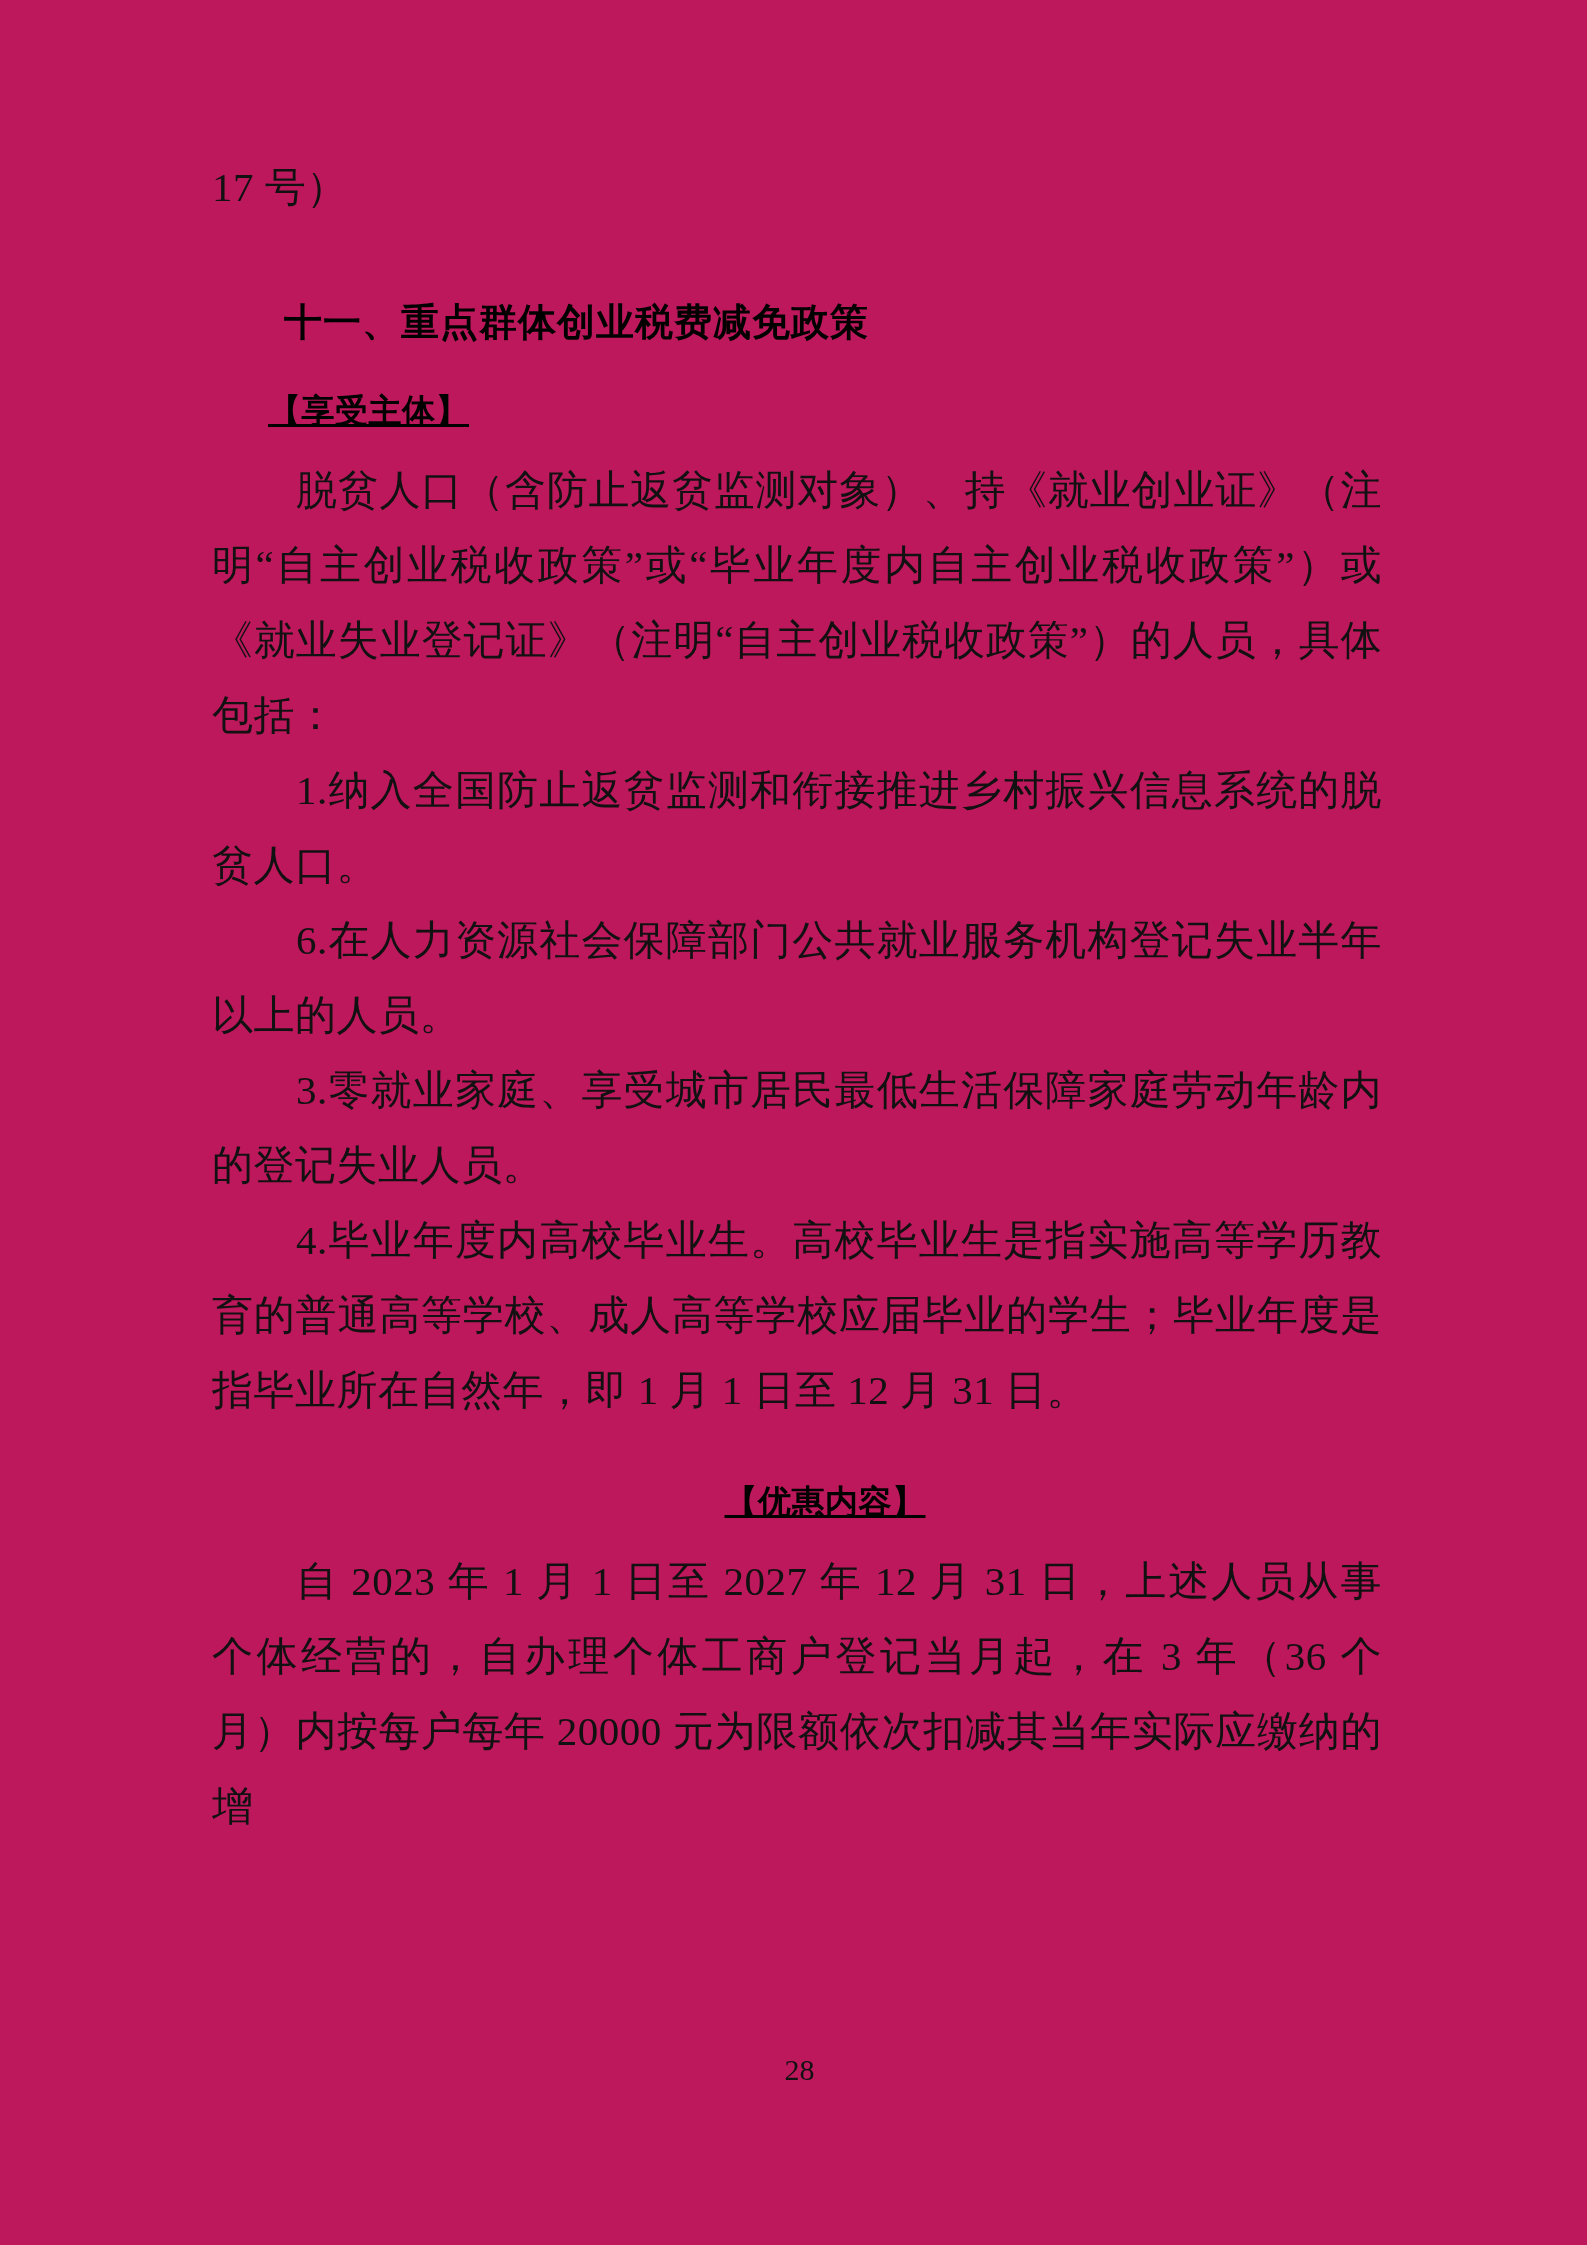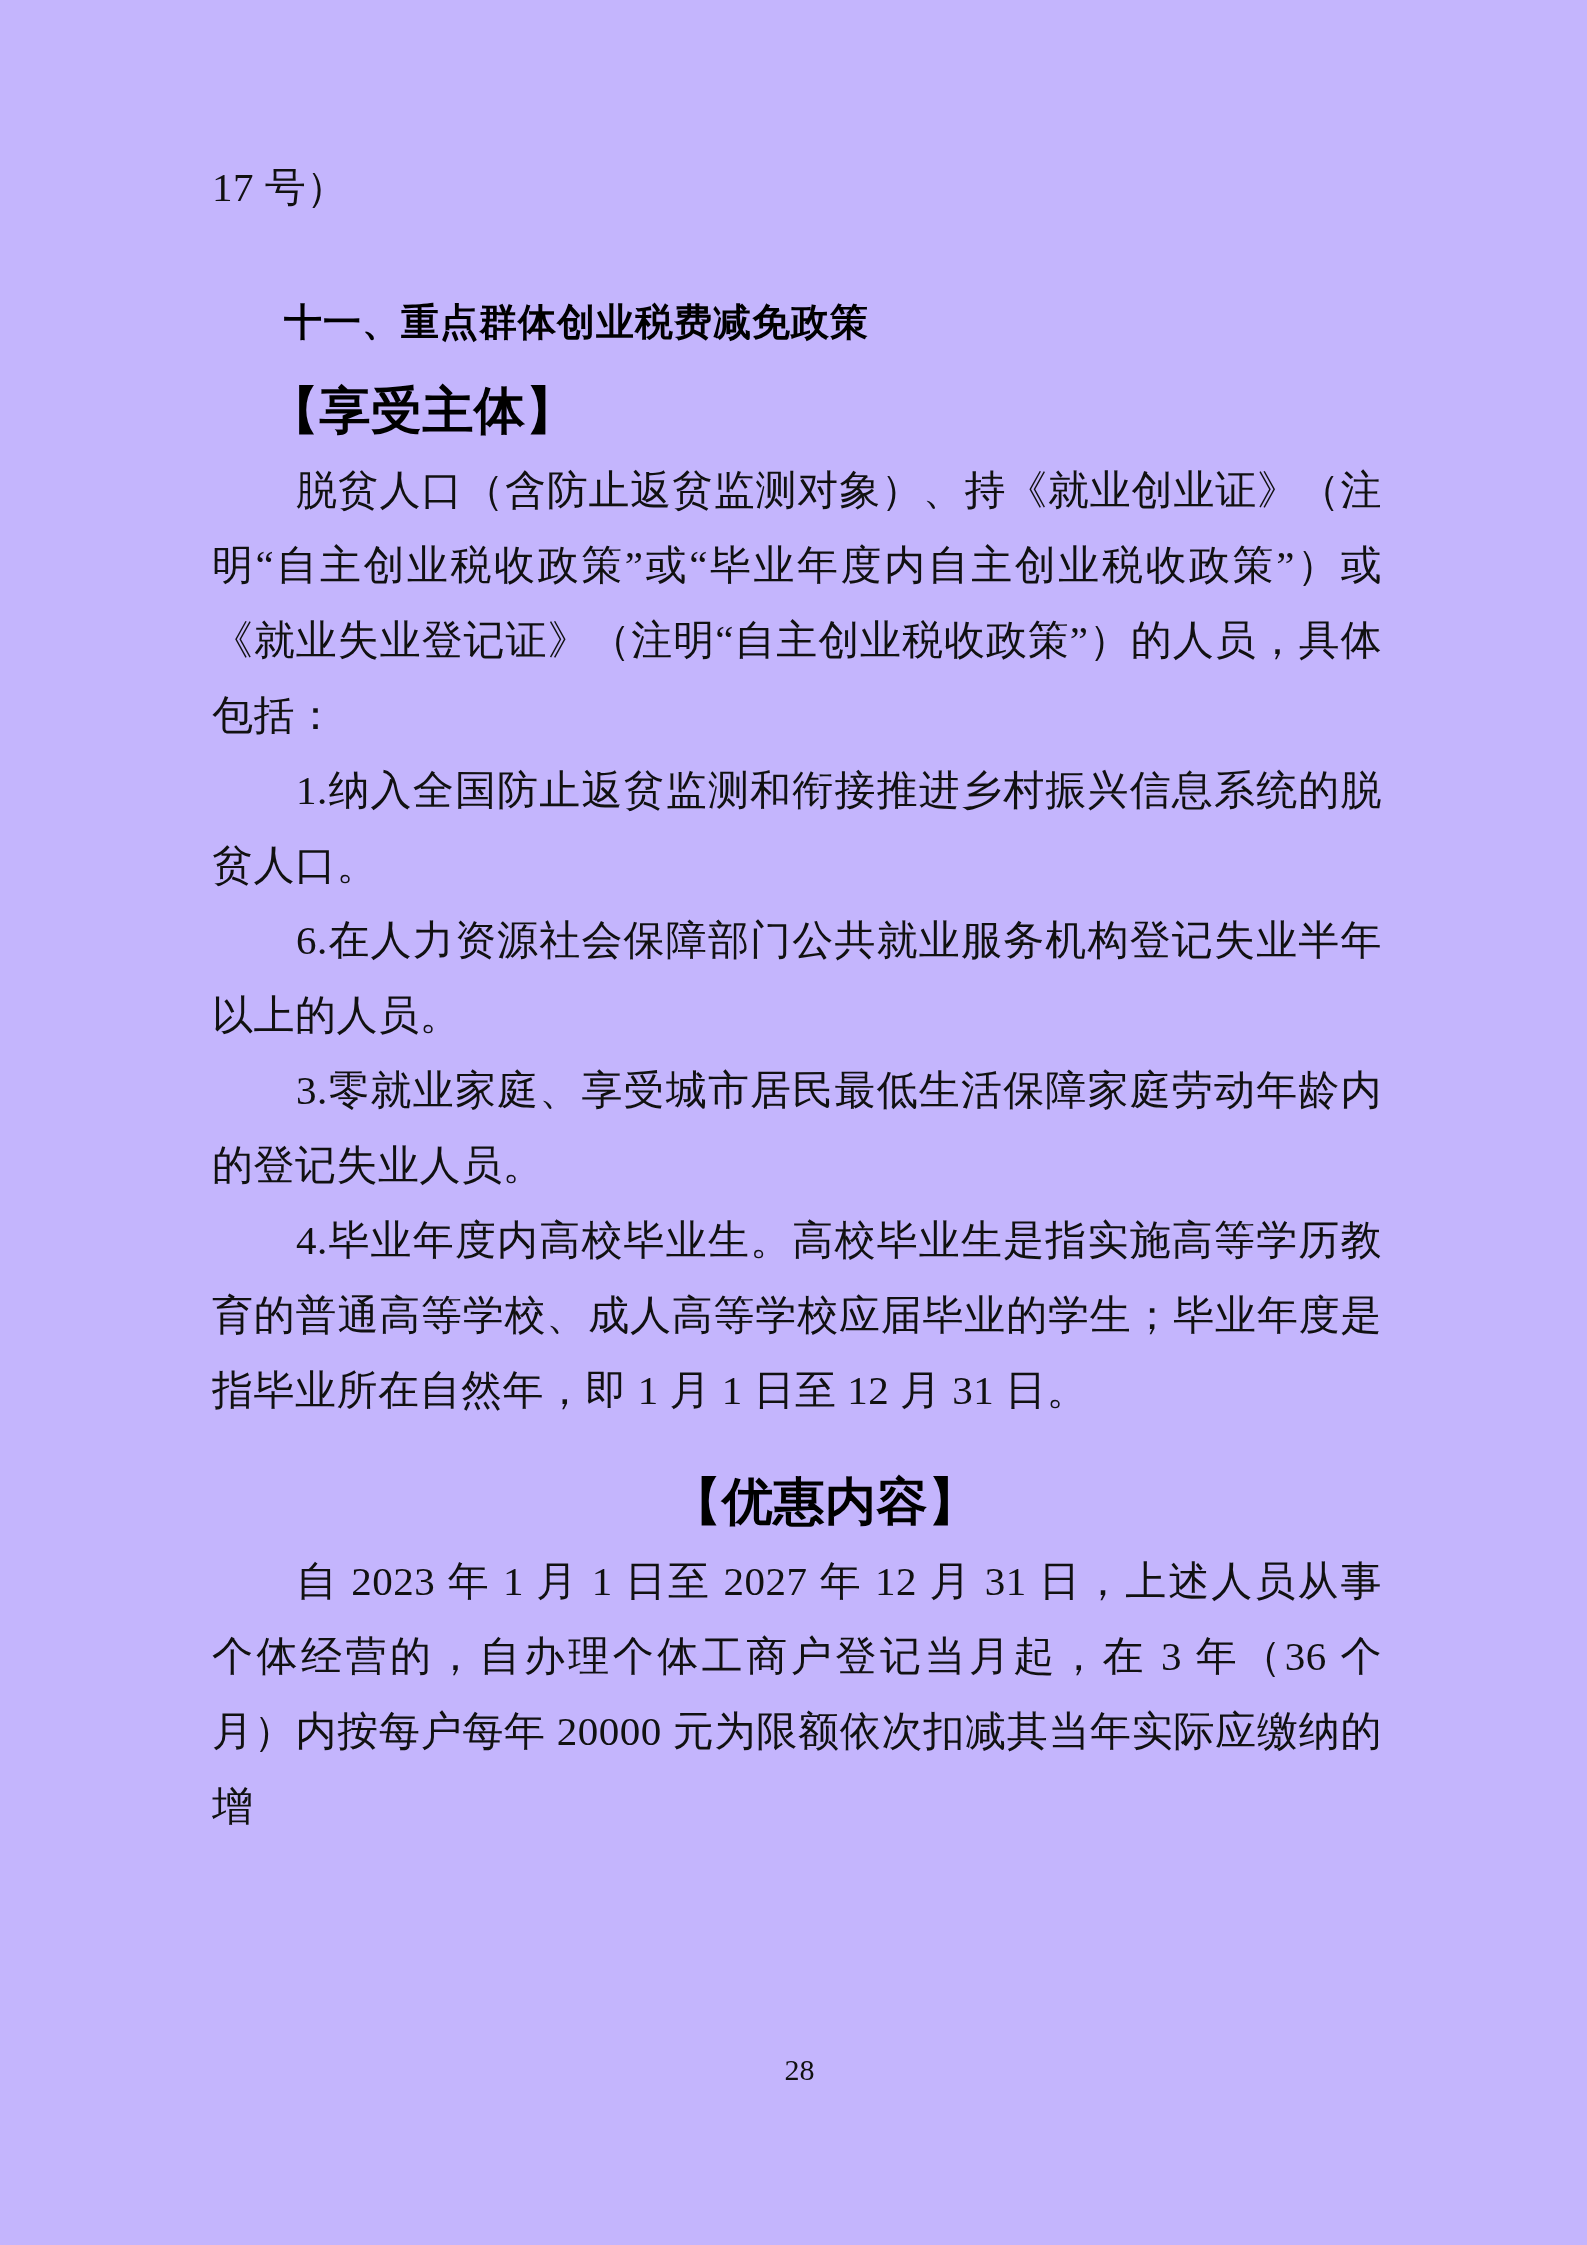--- a/index.html
+++ b/index.html
@@ -9,21 +9,21 @@
   }
   body {
     font-family: "Liberation Serif", "DejaVu Serif", serif;
     color: #000000;
   }
   .page {
     position: relative;
     width: 1587px;
     height: 2245px;
     margin: 0 auto;
-    background: #c4b5fd;
+    background: #be185d;
     box-sizing: border-box;
     overflow: hidden;
   }
   .content {
     position: absolute;
     left: 212px;
     top: 150px;
     width: 1170px;
   }
   
@@ -47,26 +47,27 @@
     font-size: 38px;
     font-weight: 700;
     line-height: 70px;
     margin: 0 0 18px 0;
     text-indent: 72px;
     letter-spacing: 1px;
     color: #000;
   }
   .sub-head {
     font-family: "DejaVu Sans", "Liberation Sans", sans-serif;
-    font-size: 51px;
+    font-size: 33px;
     font-weight: 700;
     line-height: 72px;
     margin: 14px 0 6px 0;
     letter-spacing: 0.5px;
     color: #000;
+    text-decoration: underline;
   }
   .sub-head.offset {
     text-indent: 56px;
   }
   .gap-before {
     margin-top: 38px;
     text-align: center;
   }
   .page-number {
     position: absolute;

